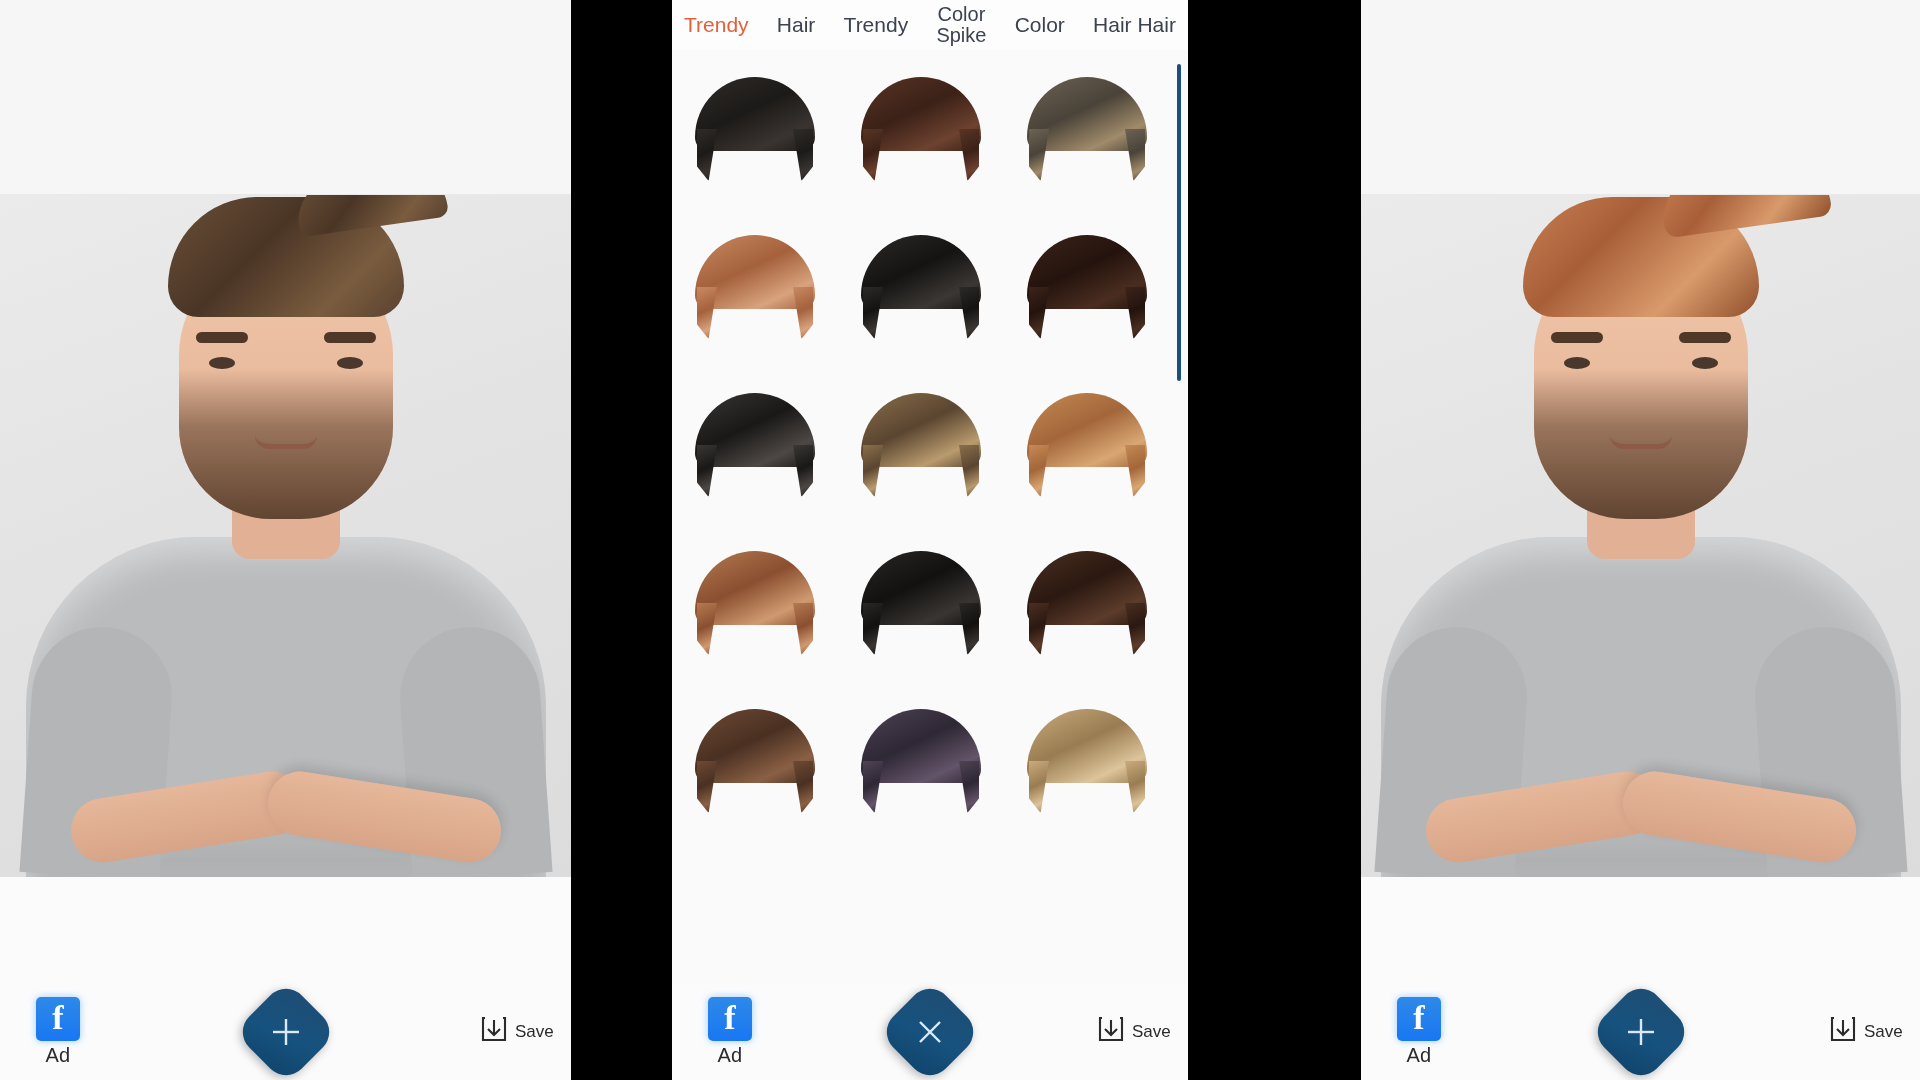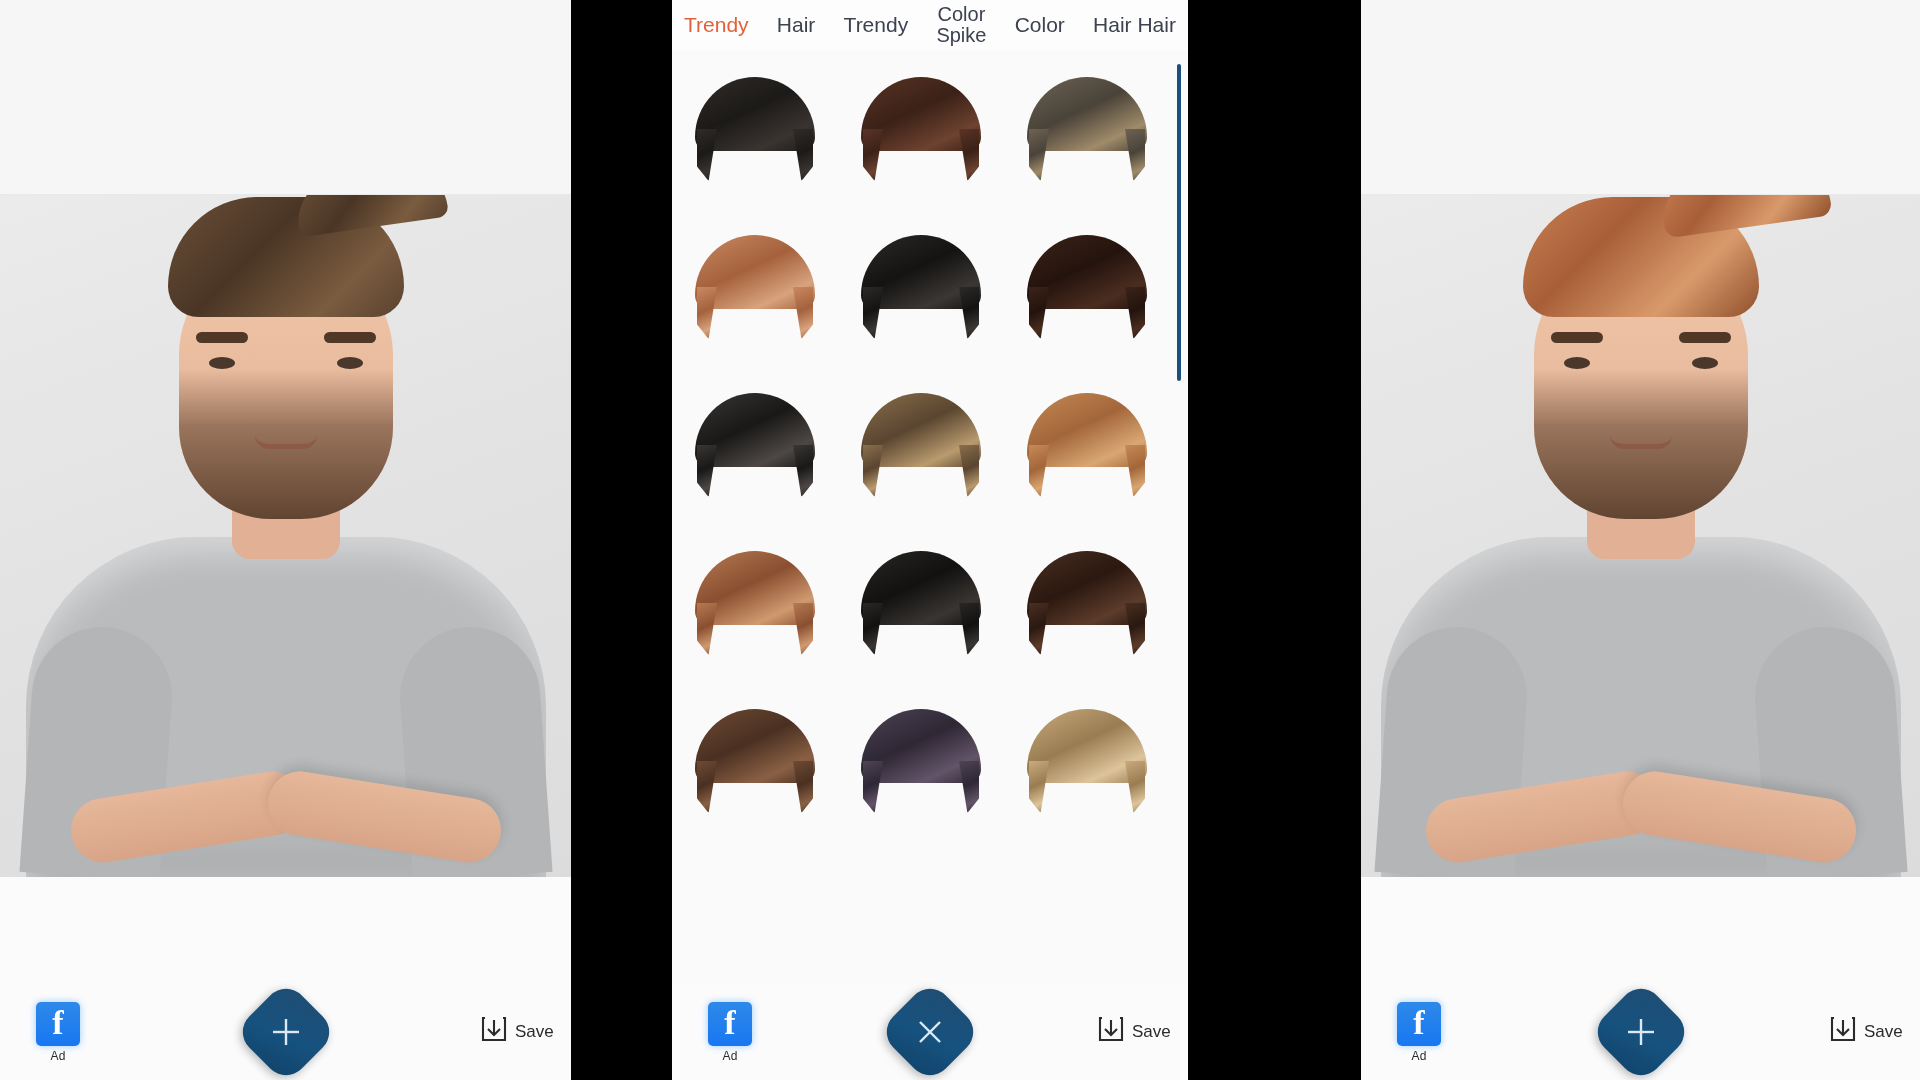--- a/index.html
+++ b/index.html
@@ -66,21 +66,21 @@
   .bottombar { position:absolute; left:0; right:0; bottom:0; height:96px;
     background:#fbfbfc; display:flex; align-items:center; justify-content:space-between;
     padding:0 22px; }
   .ad-block { display:flex; flex-direction:column; align-items:center; gap:3px; width:72px; }
   .fb-icon { width:44px; height:44px; border-radius:5px;
     background:linear-gradient(180deg,#2e89e8,#1877f2); position:relative;
     box-shadow:0 0 7px rgba(120,190,255,.75); }
   .fb-icon::after { content:"f"; position:absolute; left:50%; top:48%;
     transform:translate(-50%,-50%); color:#fff; font-size:34px; font-weight:700;
     font-family:"Liberation Serif", serif; line-height:1; }
-  .ad-label { font-size:12px; color:#2b2b2b; letter-spacing:.2px; }
+  .ad-label { font-size:20px; color:#2b2b2b; letter-spacing:.2px; }
 
   .fab { width:74px; height:74px; background:linear-gradient(160deg,#1f4d74,#16527e 55%,#10436b);
     border-radius:22px; transform:rotate(45deg);
     display:flex; align-items:center; justify-content:center;
     box-shadow:0 3px 10px rgba(0,0,0,.28); cursor:pointer; }
   .fab-glyph { transform:rotate(-45deg); }
   .fab-glyph svg { display:block; }
 
   .save-block { display:flex; flex-direction:row; align-items:center; gap:4px; width:72px; }
   .save-label { font-size:17px; color:#2b2b2b; }

